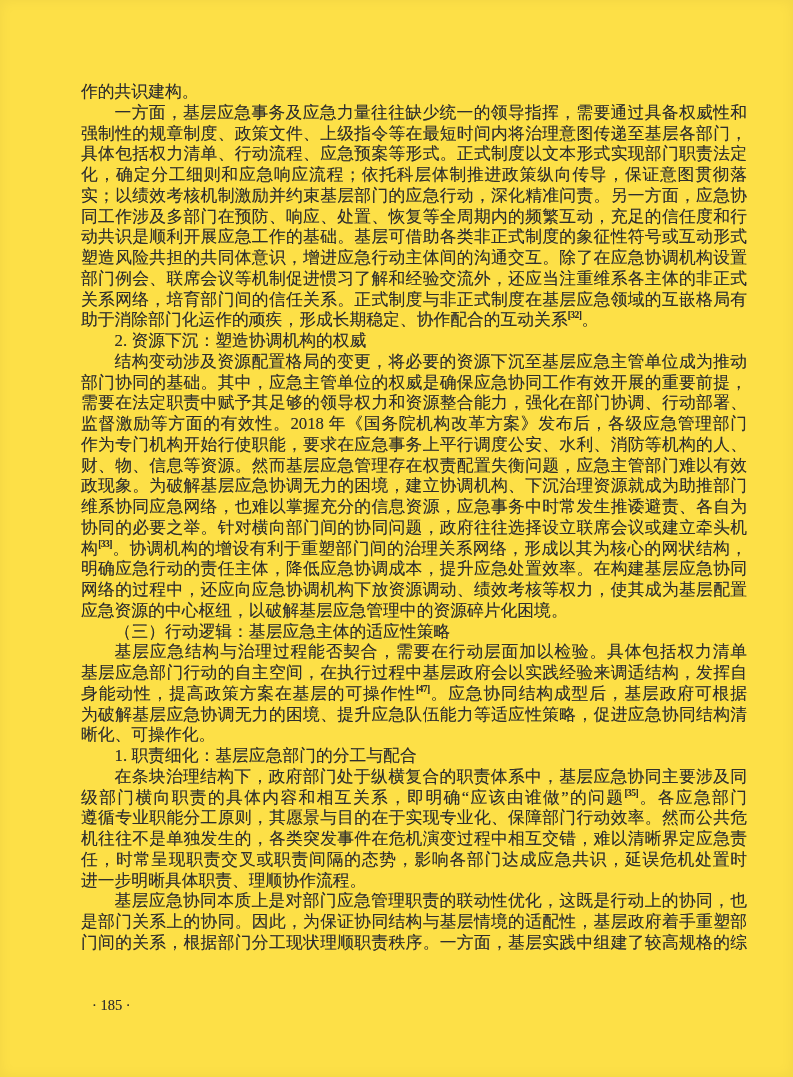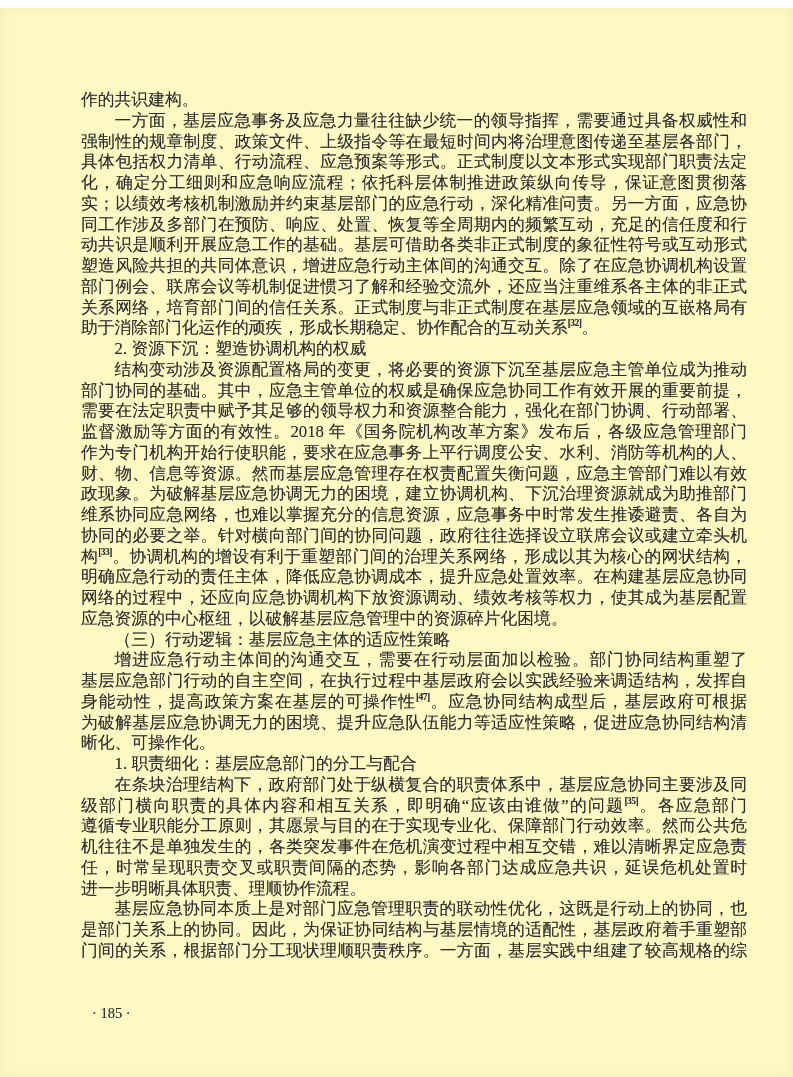--- a/index.html
+++ b/index.html
@@ -10,23 +10,22 @@
   body {
     width: 793px;
     height: 1077px;
     position: relative;
     font-family: "Liberation Serif", "DejaVu Serif", serif;
     overflow: hidden;
   }
   .page {
     position: absolute;
     inset: 0;
-    background: #fef9c3;
+    background: #fde047;
     box-shadow: inset 0 0 14px rgba(0,0,0,0.05);
-    margin-top: 8px;
   }
   .textblock {
     position: absolute;
     left: 81px;
     top: 82px;
     width: 666px;
     color: #2e2e2e;
   }
   .line {
     font-size: 16.8px;
@@ -86,21 +85,21 @@
       <div class="line">作为专门机构开始行使职能，要求在应急事务上平行调度公安、水利、消防等机构的人、</div>
       <div class="line">财、物、信息等资源。然而基层应急管理存在权责配置失衡问题，应急主管部门难以有效</div>
       <div class="line">政现象。为破解基层应急协调无力的困境，建立协调机构、下沉治理资源就成为助推部门</div>
       <div class="line">维系协同应急网络，也难以掌握充分的信息资源，应急事务中时常发生推诿避责、各自为</div>
       <div class="line">协同的必要之举。针对横向部门间的协同问题，政府往往选择设立联席会议或建立牵头机</div>
       <div class="line">构<sup>[33]</sup>。协调机构的增设有利于重塑部门间的治理关系网络，形成以其为核心的网状结构，</div>
       <div class="line">明确应急行动的责任主体，降低应急协调成本，提升应急处置效率。在构建基层应急协同</div>
       <div class="line">网络的过程中，还应向应急协调机构下放资源调动、绩效考核等权力，使其成为基层配置</div>
       <div class="line end">应急资源的中心枢纽，以破解基层应急管理中的资源碎片化困境。</div>
       <div class="line indent end">（三）行动逻辑：基层应急主体的适应性策略</div>
-      <div class="line indent">增进应急行动主体间的沟通交互，需要在行动层面加以检验。部门协同结构重塑了</div>
+      <div class="line indent">基层应急结构与治理过程能否契合，需要在行动层面加以检验。具体包括权力清单</div>
       <div class="line">基层应急部门行动的自主空间，在执行过程中基层政府会以实践经验来调适结构，发挥自</div>
       <div class="line">身能动性，提高政策方案在基层的可操作性<sup>[47]</sup>。应急协同结构成型后，基层政府可根据</div>
       <div class="line">为破解基层应急协调无力的困境、提升应急队伍能力等适应性策略，促进应急协同结构清</div>
       <div class="line end">晰化、可操作化。</div>
       <div class="line indent end">1. 职责细化：基层应急部门的分工与配合</div>
       <div class="line indent">在条块治理结构下，政府部门处于纵横复合的职责体系中，基层应急协同主要涉及同</div>
       <div class="line">级部门横向职责的具体内容和相互关系，即明确“应该由谁做”的问题<sup>[35]</sup>。各应急部门</div>
       <div class="line">遵循专业职能分工原则，其愿景与目的在于实现专业化、保障部门行动效率。然而公共危</div>
       <div class="line">机往往不是单独发生的，各类突发事件在危机演变过程中相互交错，难以清晰界定应急责</div>
       <div class="line">任，时常呈现职责交叉或职责间隔的态势，影响各部门达成应急共识，延误危机处置时</div>

